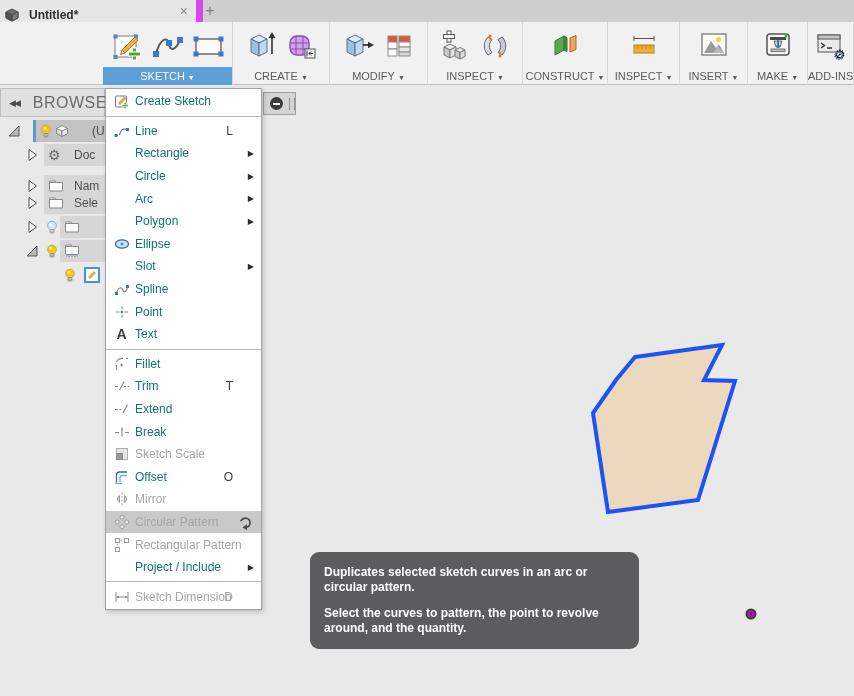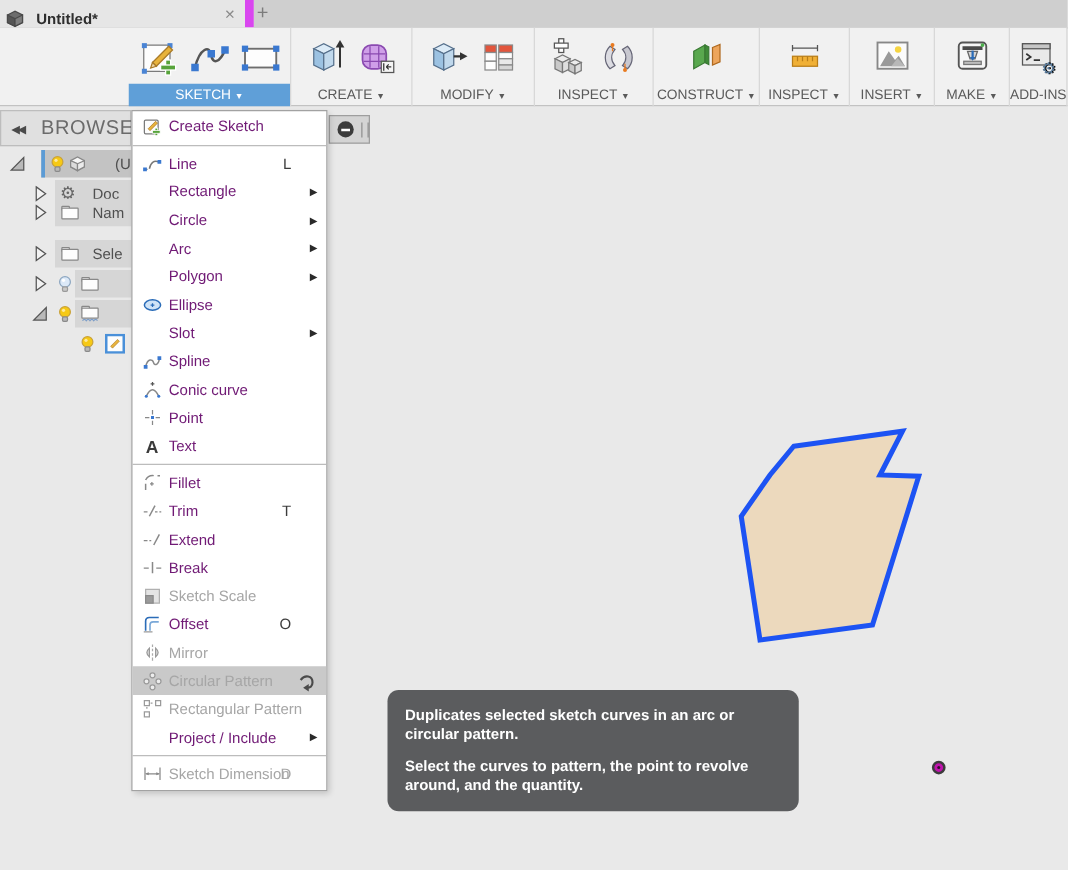--- a/index.html
+++ b/index.html
@@ -45,21 +45,21 @@
   
   #canvas-widget{position:absolute;left:263px;top:92px;width:33px;height:23px;background:#d4d4d4;border:1px solid #9e9e9e;box-sizing:border-box;z-index:2;display:flex;align-items:center;}
   #minus-btn{width:13px;height:13px;border-radius:50%;background:#3b3b3b;margin-left:6px;position:relative;}
   #minus-btn:after{content:"";position:absolute;left:3px;top:5.5px;width:7px;height:2px;background:#fff;}
   #widget-grip{width:4px;height:12px;border-left:1px solid #8f8f8f;border-right:1px solid #8f8f8f;margin-left:6px;}
 
   
   #sketch-menu{position:absolute;left:105px;top:88px;width:157px;background:#ffffff;border:1px solid #a2a2a2;box-sizing:border-box;z-index:10;box-shadow:2px 2px 5px rgba(0,0,0,.18);padding:1px 0;}
   .mi{height:22.6px;display:flex;align-items:center;position:relative;padding-left:5px;}
   .mico{width:21px;height:17px;flex:none;display:flex;align-items:center;justify-content:center;}
-  .mlabel{font-size:12px;color:#701a75;margin-left:3px;white-space:nowrap;}
+  .mlabel{font-size:12px;color:#0f766e;margin-left:3px;white-space:nowrap;}
   .mshortcut{position:absolute;right:28px;font-size:12px;color:#3c3c3c;}
   .msub{position:absolute;right:7px;font-size:8px;color:#2a2a2a;}
   .mi.disabled .mlabel,.mi.disabled .mshortcut,.mi.disabled .msub{color:#a6a6a6;}
   .mi.highlight{background:#c9c9c9;}
   .mtrail{position:absolute;right:8px;width:15px;height:14px;}
   .msep{height:1px;background:#bcbcbc;margin:3px 0;}
 
   
   #tooltip{position:absolute;left:268px;top:552px;width:329px;box-sizing:border-box;background:rgba(86,87,89,.97);border-radius:9px;padding:13px 14px;z-index:6;margin-left:42px;}
   #tooltip p{margin:0 0 11px 0;color:#ffffff;font-size:12px;line-height:15px;font-weight:bold;}
@@ -305,21 +305,21 @@
         <div class="brow" style="top: 55px;">
           <div class="pill" style="left: 44px; width: 66px;"></div>
           <span class="bitem" style="left: 24px;">
             <svg viewBox="0 0 16 16" width="16" height="16" style="display:block">
               <polygon points="5,2.5 12.5,8 5,13.5" fill="#f2f2f2" stroke="#555"></polygon>
             </svg>
           </span>
           <span class="bitem" style="left: 48px;"><span style="font-size:14px;color:#666;line-height:1">⚙</span></span>
           <span class="bitem blabel" style="left: 74px;">Doc</span>
         </div>
-        <div class="brow" style="top: 70px;">
+        <div class="brow" style="top: 86px;">
           <div class="pill" style="left: 44px; width: 66px;"></div>
           <span class="bitem" style="left: 24px;">
             <svg viewBox="0 0 16 16" width="16" height="16" style="display:block">
               <polygon points="5,2.5 12.5,8 5,13.5" fill="#f2f2f2" stroke="#555"></polygon>
             </svg>
           </span>
           <span class="bitem" style="left: 48px;">
             <svg viewBox="0 0 16 16" width="16" height="16" style="display:block">
               <rect x="1.5" y="3" width="6" height="3" rx=".5" fill="#fdfdfd" stroke="#888"></rect>
               <rect x="1.5" y="4.5" width="13" height="8.5" rx=".5" fill="#fdfdfd" stroke="#888"></rect>
@@ -473,31 +473,20 @@
             <path d="M2.5 12.5 C4 5.5 8 6 8.8 9 C9.6 12 13 11 13.5 5.5" fill="none" stroke="#888" stroke-width="1.2"></path>
             <rect x="1" y="11" width="3" height="3" fill="#3a78d0"></rect>
             <rect x="12" y="4" width="3" height="3" fill="#3a78d0"></rect>
           </svg>
         </span>
         <span class="mlabel">Spline</span>
       </div>
       <div class="mi">
         <span class="mico">
           <svg viewBox="0 0 16 16" width="16" height="16" style="display:block">
-            <path d="M3 13 Q8 2.5 13 13" fill="none" stroke="#888" stroke-width="1.2"></path>
-            <path d="M8 1.5 v3 M6.5 3 h3" stroke="#555"></path>
-            <circle cx="3" cy="13" r="1.2" fill="#3a78d0"></circle>
-            <circle cx="13" cy="13" r="1.2" fill="#3a78d0"></circle>
-          </svg>
-        </span>
-        <span class="mlabel">Conic curve</span>
-      </div>
-      <div class="mi">
-        <span class="mico">
-          <svg viewBox="0 0 16 16" width="16" height="16" style="display:block">
             <path d="M8 2 v3.5 M8 10.5 V14 M2 8 h3.5 M10.5 8 H14" stroke="#888" fill="none"></path>
             <rect x="6.8" y="6.8" width="2.4" height="2.4" fill="#3a78d0"></rect>
           </svg>
         </span>
         <span class="mlabel">Point</span>
       </div>
       <div class="mi">
         <span class="mico">
           <svg viewBox="0 0 16 16" width="16" height="16" style="display:block">
             <text x="2.5" y="13" font-size="14" font-weight="bold" fill="#3a3a3a" font-family="Liberation Sans,sans-serif">A</text>

